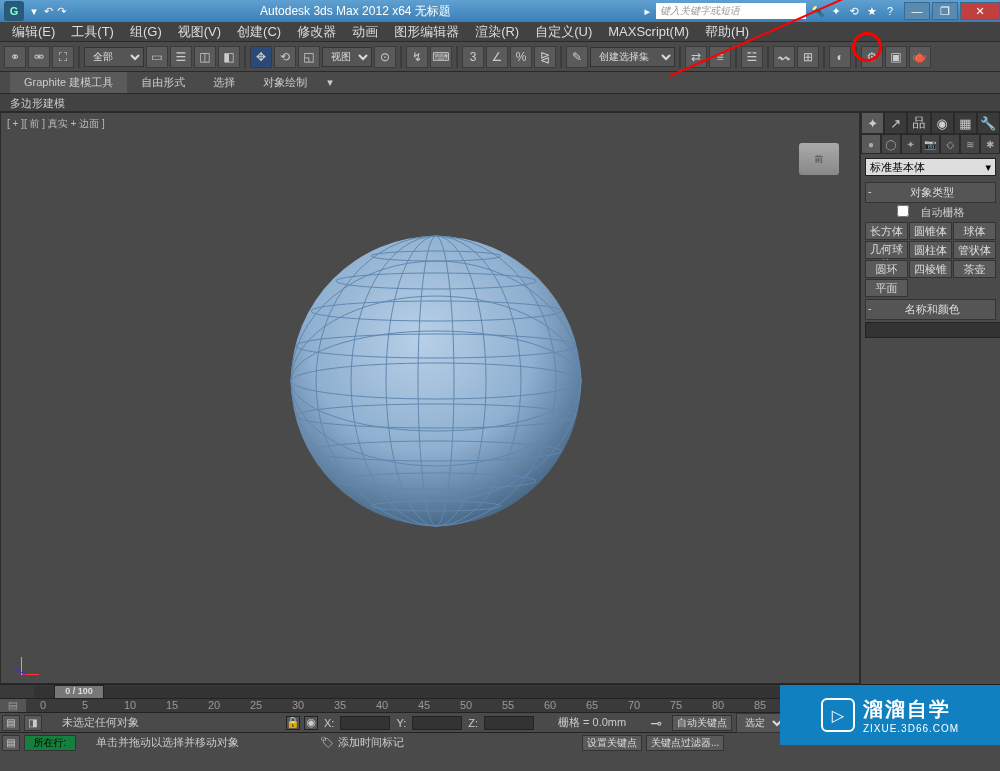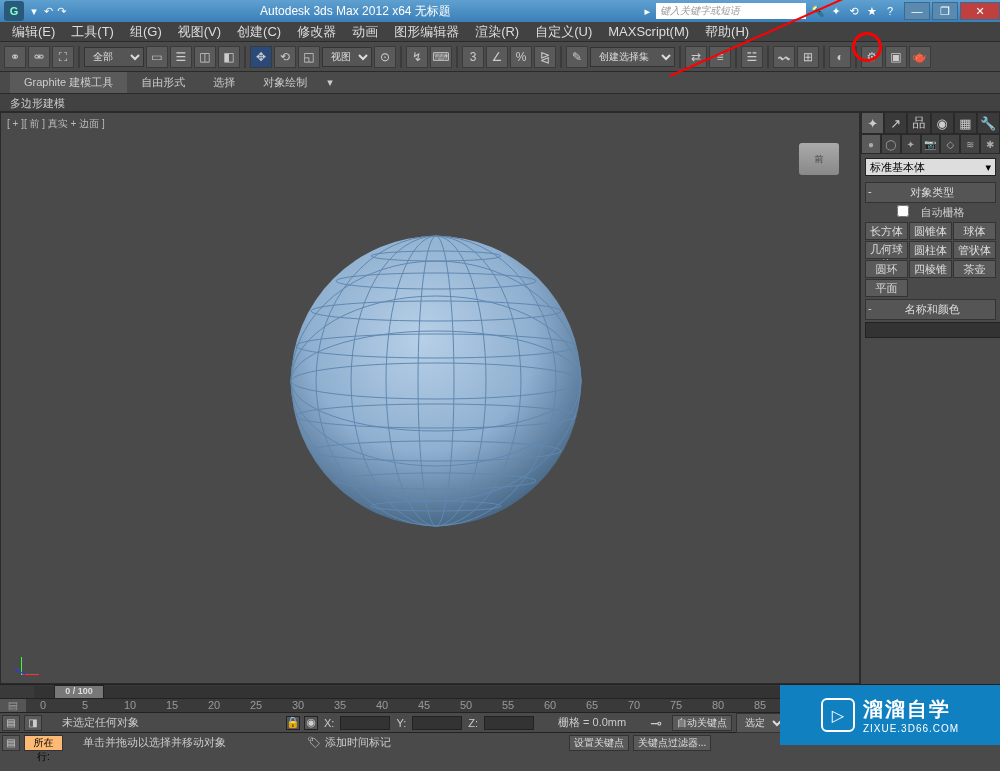--- a/index.html
+++ b/index.html
@@ -314,21 +314,21 @@
   <span class="coord-label">Z:</span>
   <input class="coord-field" style="">
   <span style="margin-left:20px">栅格 = 0.0mm</span>
   <span style="margin-left:20px;font-size:14px;cursor:pointer">⊸</span>
   <button class="status-btn" style="margin-left:6px">自动关键点</button>
   <select class="tool-select" style="width:50px"><option>选定对象</option></select>
 </div>
 
 <div class="status2">
   <div class="mini-btn">▤</div>
-  <button class="status-btn" style="background:#fdba74;color:#000;width:39px">所在行:</button>
+  <button class="status-btn" style="background:#15803d;color:#000;width:52px">所在行:</button>
   <div style="width:12px"></div>
   <span style="flex:0 0 220px">单击并拖动以选择并移动对象</span>
   <span class="lock">🏷</span>
   <span style="flex:0 0 240px">添加时间标记</span>
   <button class="status-btn">设置关键点</button>
   <button class="status-btn">关键点过滤器...</button>
 </div>
 
 <div class="watermark">
   <div class="play">▷</div>

